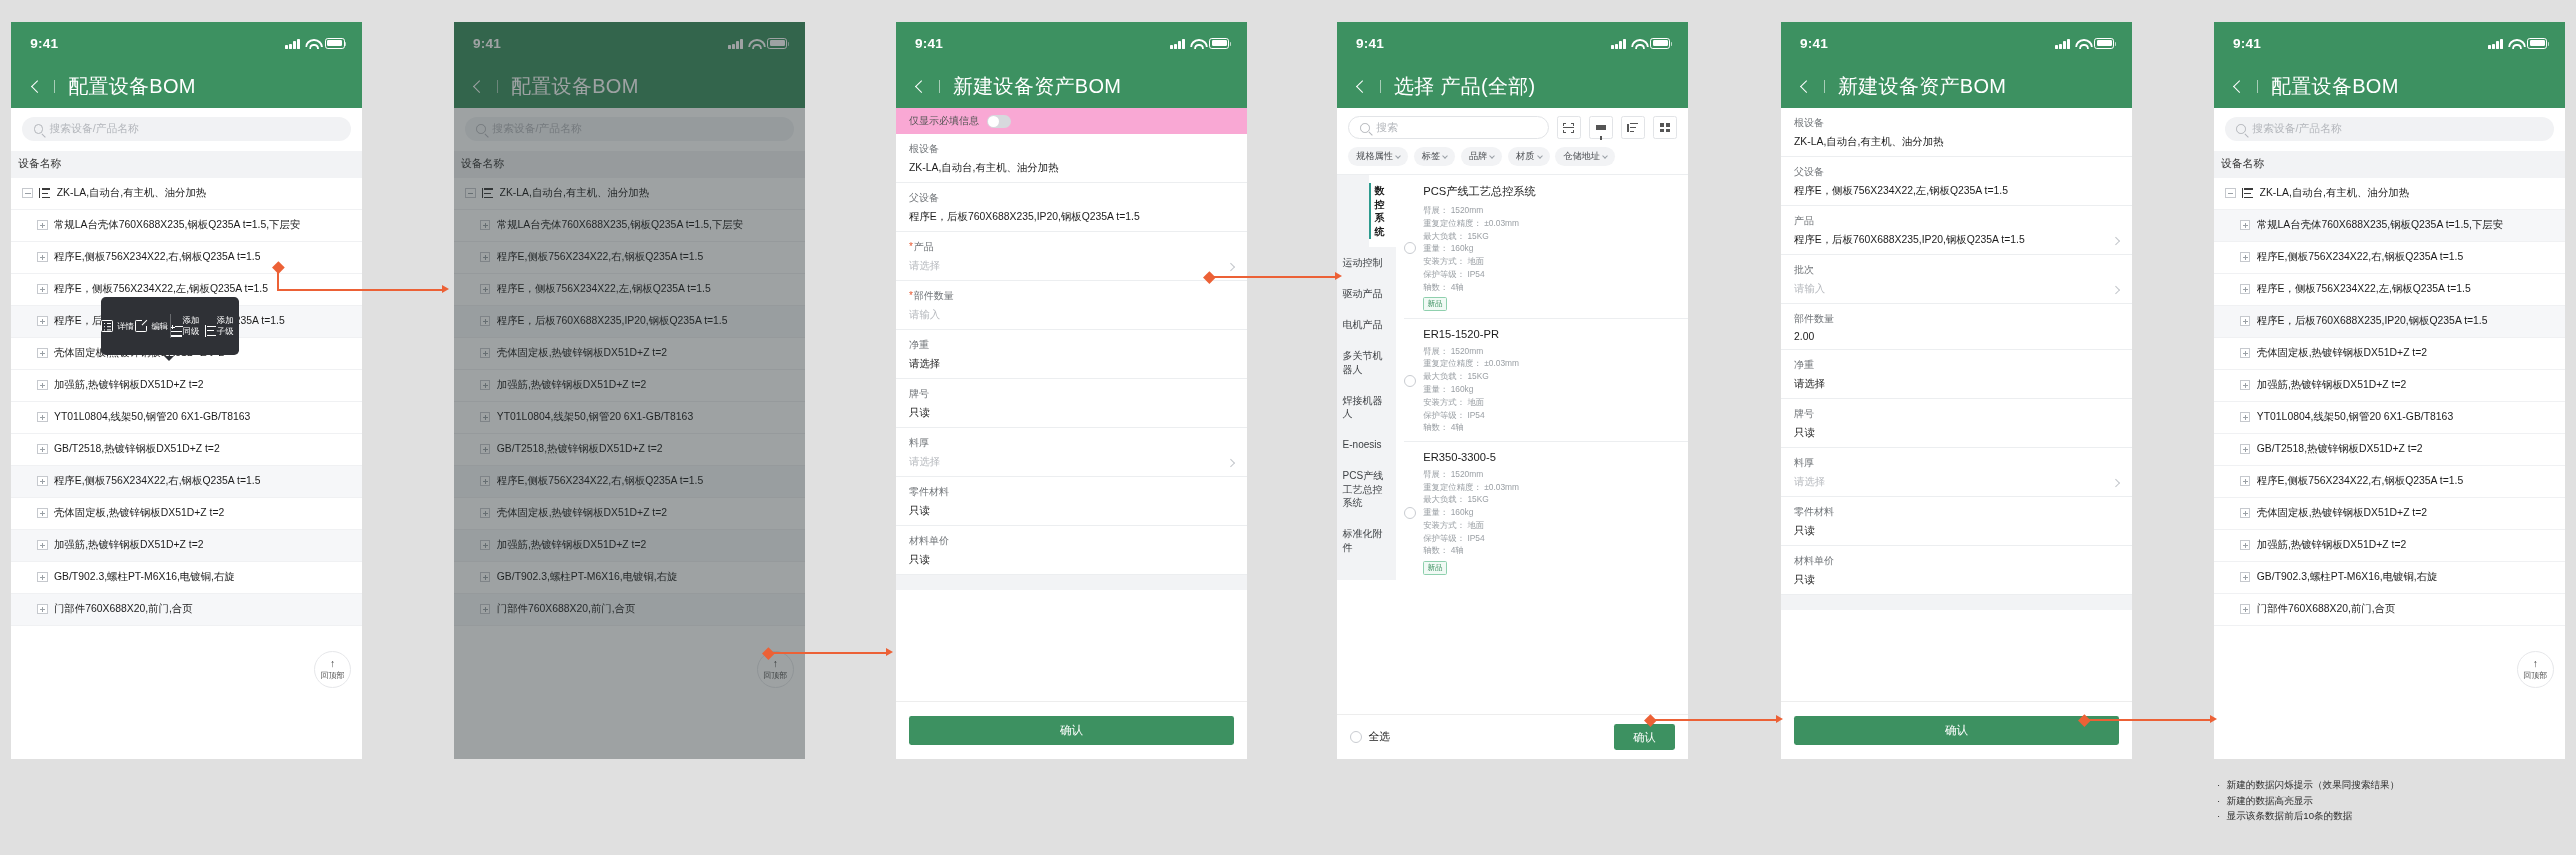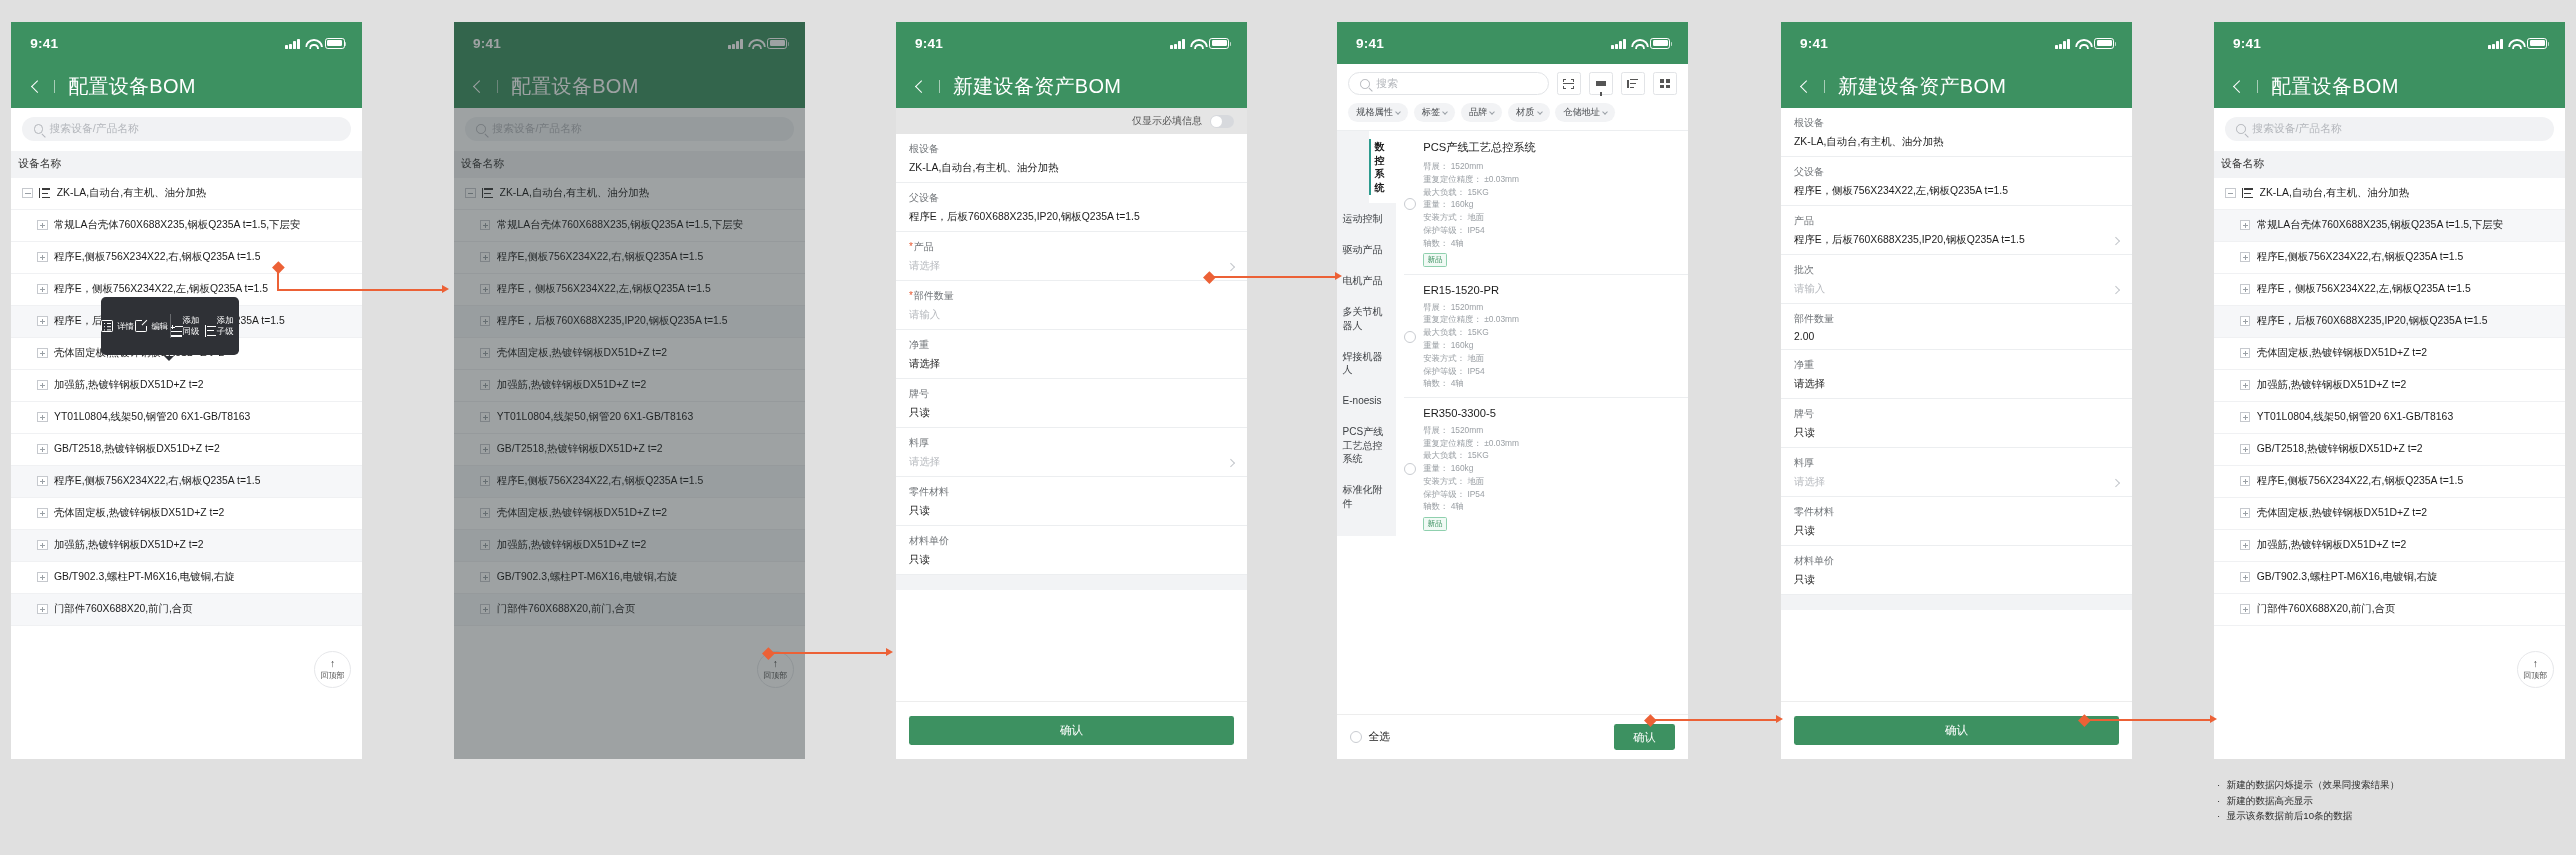--- a/index.html
+++ b/index.html
@@ -133,21 +133,21 @@
   .ico.sib i:nth-child(5){left:0.8px;top:10px;width:10.4px;height:1.2px;}
   .ico.sub i:nth-child(1){left:0;top:0;width:1.3px;height:11.2px;}
   .ico.sub i:nth-child(2){left:2.4px;top:0.4px;width:8.8px;height:1.3px;}
   .ico.sub i:nth-child(3){left:2.4px;top:4.8px;width:6.4px;height:1.3px;}
   .ico.sub i:nth-child(4){left:2.4px;top:9.2px;width:8.8px;height:1.3px;}
 
   
   .dim{position:absolute;inset:0;background:rgba(40,48,50,.45);z-index:30;pointer-events:none;}
 
   
-  .toggbar{height:26px;background:#e5e5e5;display:flex;align-items:center;justify-content:flex-end;gap:8px;padding:0 13px;}
+  .toggbar{height:26px;background:#f9a8d4;display:flex;align-items:center;justify-content:flex-start;gap:8px;padding:0 13px;}
   .togg-label{font-size:10px;color:#555;}
   .switch{width:24px;height:13.6px;border-radius:7.2px;background:#d7d9dd;position:relative;}
   .switch:after{content:"";position:absolute;left:1.3px;top:1.3px;width:11px;height:11px;border-radius:50%;background:#fff;}
   .frow{padding:8px 13px 7.2px;border-bottom:0.8px solid #eceef0;position:relative;}
   .flabel{font-size:10px;color:#707478;margin-bottom:4.8px;}
   .flabel .req{color:#e8552d;margin-right:0.8px;}
   .fvalue{font-size:10.4px;color:#1b1b1b;white-space:nowrap;overflow:hidden;}
   .fvalue.ph{color:#b6b9be;}
   .fchev{position:absolute;right:13px;bottom:10.4px;width:5.6px;height:5.6px;border-top:1.2px solid #c3c6cb;border-right:1.2px solid #c3c6cb;transform:rotate(45deg);}
   .formgap{height:14.4px;background:#f2f3f5;}
@@ -515,20 +515,25 @@
         <span class="sig">
             <i></i>
             <i></i>
             <i></i>
             <i></i>
           </span>
         <span class="wifi"></span>
         <span class="batt"></span>
       </div>
     </div>
+    <div class="navbar">
+      <span class="chev-back"></span>
+      <span class="nav-divider"></span>
+      <span class="nav-title">选择 产品(全部)</span>
+    </div>
     <div class="toolrow">
       <div class="searchbox">
         <span class="mag"></span>
         <span class="search-ph">搜索</span>
       </div>
       <div class="tbtn">
           <span class="ic-scan">
             <i></i>
             <i></i>
             <i></i>

